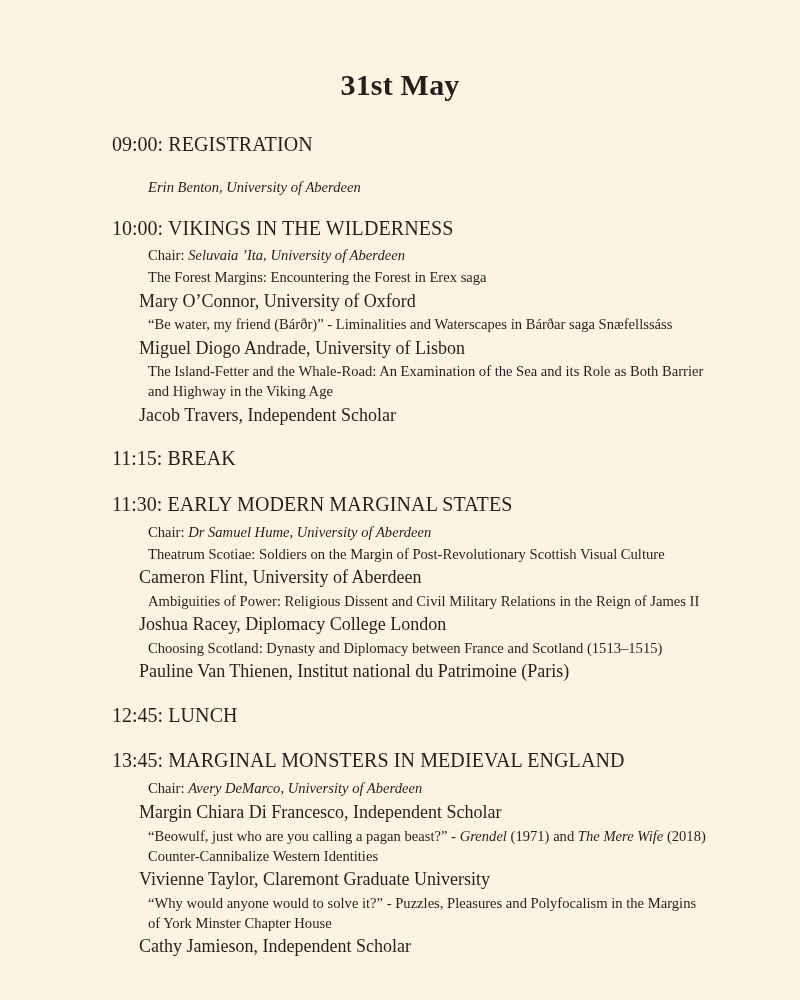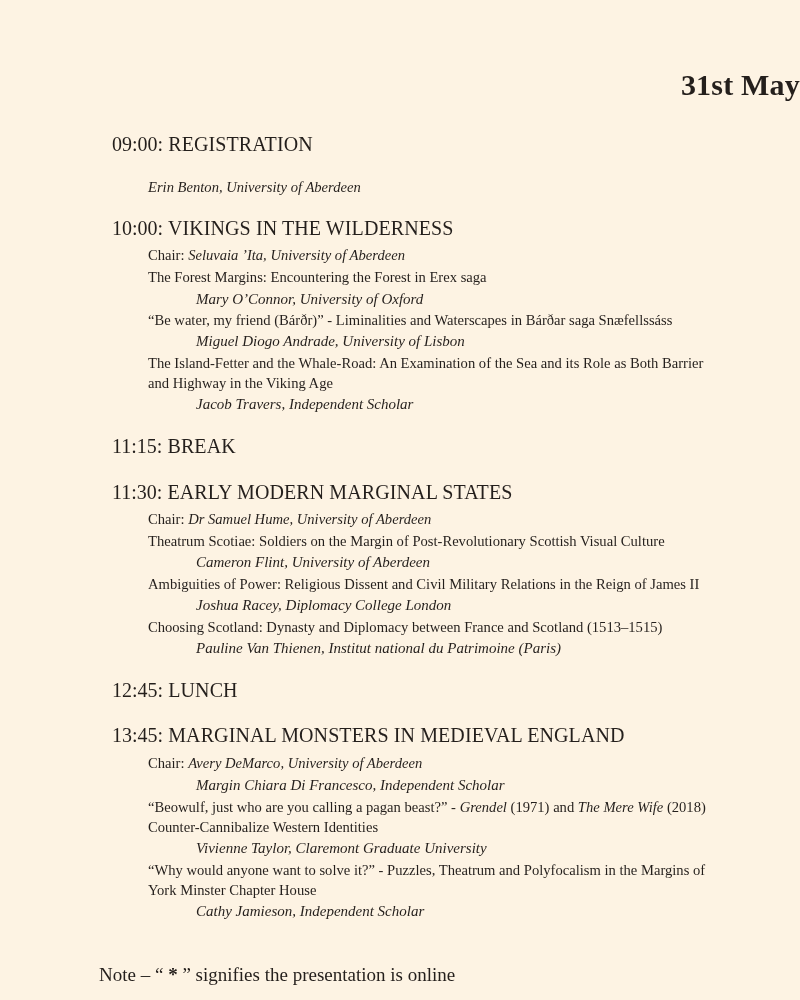--- a/index.html
+++ b/index.html
@@ -15,21 +15,21 @@
     overflow: hidden;
   }
   .page {
     position: relative;
     width: 800px;
     height: 1000px;
     box-sizing: border-box;
     padding: 0;
   }
   .doc-title {
-    text-align: right;
+    text-align: center;
     font-size: 30px;
     font-weight: bold;
     letter-spacing: 0.2px;
     margin: 0;
     padding-top: 68px;
     padding-bottom: 0;
     line-height: 1.1;
   }
   .schedule {
     margin-top: 30px;
@@ -53,24 +53,23 @@
   }
   .lvl-paper {
     margin-left: 49px;
     font-size: 14.6px;
     line-height: 1.38;
     margin-top: 1px;
     margin-bottom: 1px;
     text-indent: 0;
   }
   .lvl-speaker {
-    margin-left: 97px;
-    font-size: 15px;
+    margin-left: 40px;
+    font-size: 18px;
     line-height: 1.38;
-    font-style: italic;
     margin-top: 1px;
     margin-bottom: 1px;
   }
   .chair-label {
     font-style: normal;
   }
   .chair-name {
     font-style: italic;
   }
   .chair-line {
@@ -132,21 +131,21 @@
       </div>
       <div class="block">
         <div class="session-head"><span class="time">12:45:</span> <span>LUNCH</span></div>
       </div>
       <div class="block">
         <div class="session-head"><span class="time">13:45:</span> <span>MARGINAL MONSTERS IN MEDIEVAL ENGLAND</span></div>
         <div class="chair-line"><span class="chair-label">Chair: </span><span class="chair-name">Avery DeMarco, University of Aberdeen</span></div>
         <div class="lvl-speaker">Margin Chiara Di Francesco, Independent Scholar</div>
         <div class="lvl-paper"><span>“Beowulf, just who are you calling a pagan beast?” - </span><span class="ital">Grendel</span><span> (1971) and </span><span class="ital">The Mere Wife</span><span> (2018)  Counter-Cannibalize Western Identities</span></div>
         <div class="lvl-speaker">Vivienne Taylor, Claremont Graduate University</div>
-        <div class="lvl-paper">“Why would anyone want to solve it?” - Puzzles, Theatrum and Polyfocalism in the Margins of York Minster Chapter House</div>
+        <div class="lvl-paper">“Why would anyone would to solve it?” - Puzzles, Pleasures and Polyfocalism in the Margins of York Minster Chapter House</div>
         <div class="lvl-speaker">Cathy Jamieson, Independent Scholar</div>
       </div>
     </div>
 
   <div class="note">
     <span>Note – “</span><span class="star"> * </span><span>” signifies the presentation is online</span>
   </div>
 
 </div>
 

